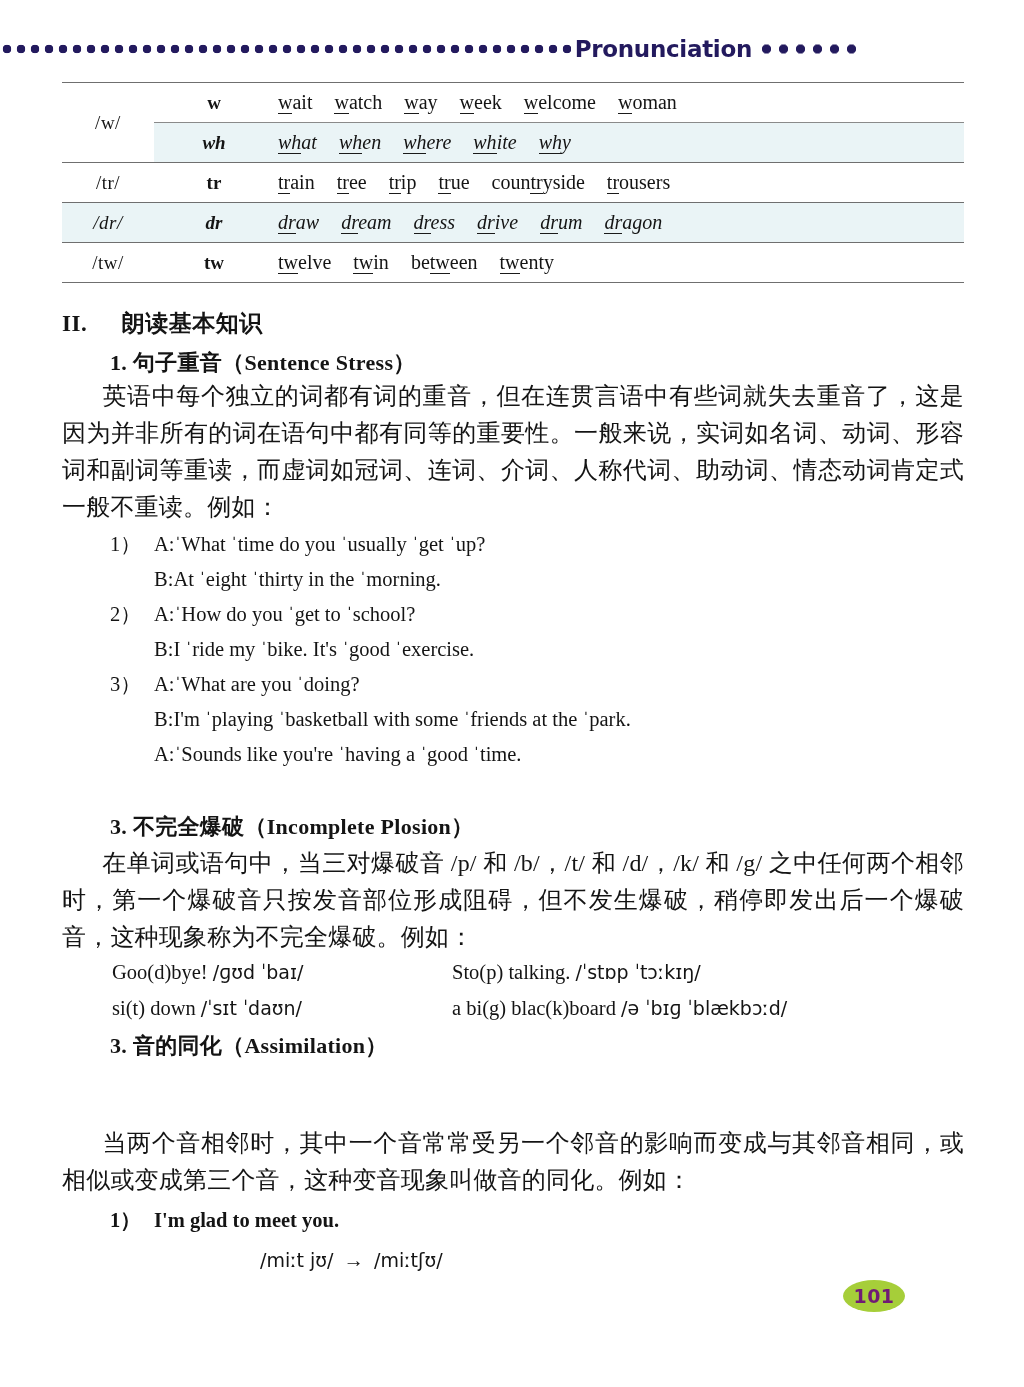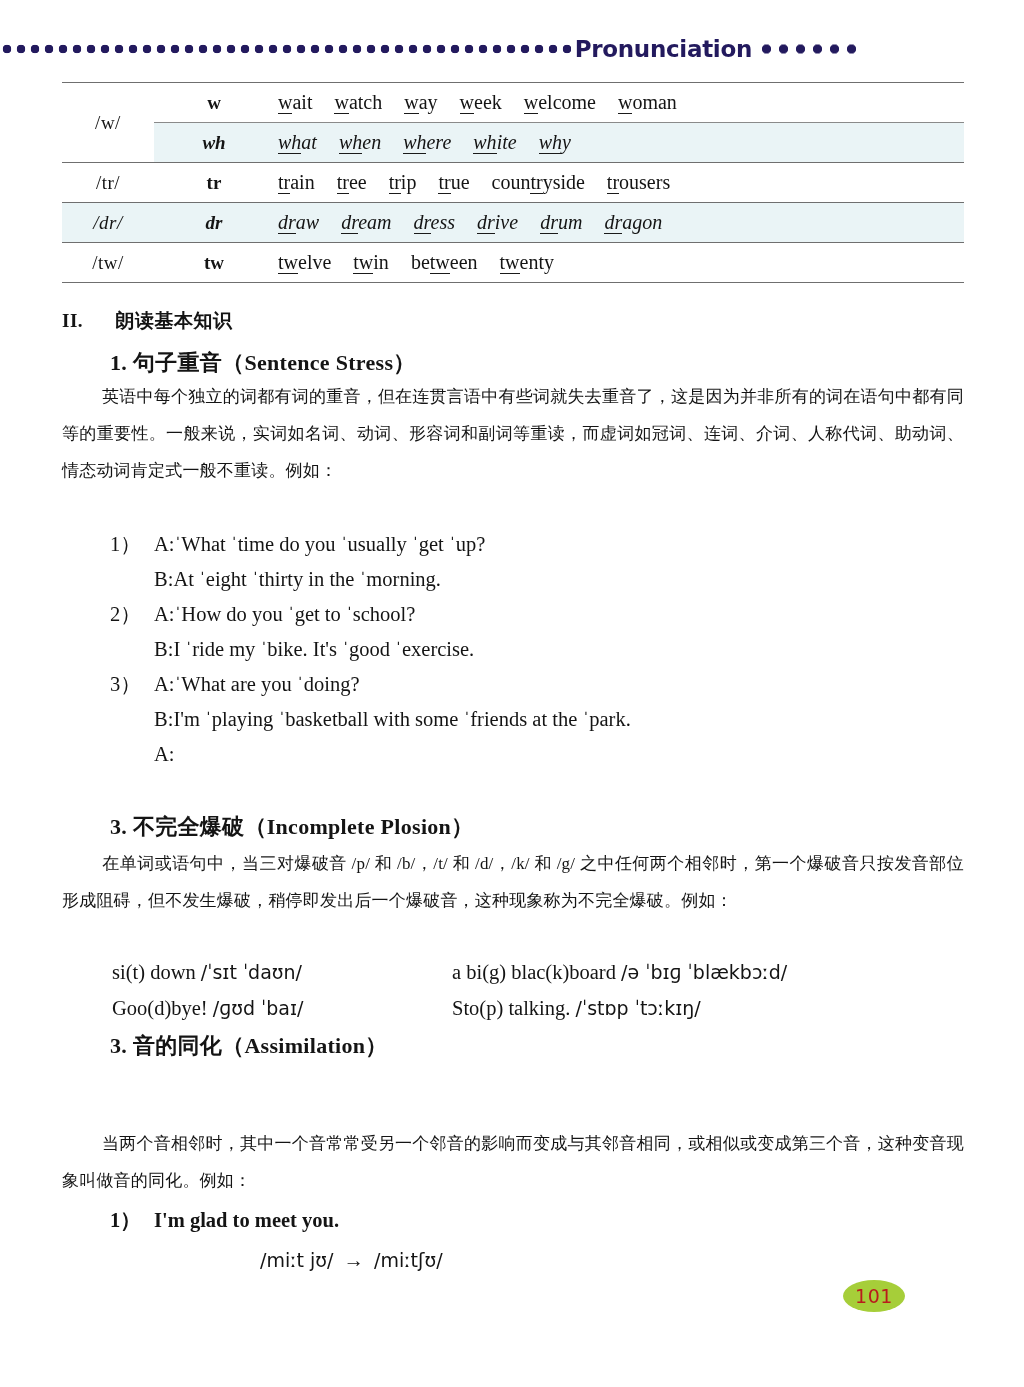--- a/index.html
+++ b/index.html
@@ -76,34 +76,34 @@
   .inner-rule { border-top: 1.2px solid #8a8a8a; }
   .wordlist { display: inline-block; }
   .wordlist .w { margin-right: 22px; white-space: nowrap; }
   .wordlist .w:last-child { margin-right: 13px; }
   .u { border-bottom: 1.4px solid #1a1a1a; }
 
   
   .sec-head {
     position: absolute;
     font-weight: bold;
-    font-size: 19px;
+    font-size: 23px;
     letter-spacing: 0.5px;
     white-space: nowrap;
   }
   .sub-head {
     position: absolute;
     font-weight: bold;
     font-size: 22px;
     letter-spacing: 0.3px;
     white-space: nowrap;
   }
   .para {
     position: absolute;
-    font-size: 17px;
+    font-size: 24px;
     line-height: 37px;
     text-align: justify;
     text-justify: inter-character;
     letter-spacing: 0.2px;
   }
   .para .indent { display: inline-block; width: 40px; }
 
   .ex-block { position: absolute; font-size: 20.5px; line-height: 35px; }
   .ex-row { display: flex; white-space: nowrap; }
   .ex-num { width: 44px; flex: 0 0 44px; }
@@ -123,23 +123,23 @@
 
   
   .page-badge {
     position: absolute;
     left: 843px;
     top: 1280px;
     width: 62px;
     height: 32px;
     border-radius: 50%;
     background: #a6ce39;
-    color: #b91c1c;
+    color: #701a75;
     font-family: "DejaVu Sans", "Liberation Sans", sans-serif;
-    font-weight: normal;
+    font-weight: bold;
     font-size: 19px;
     display: flex;
     align-items: center;
     justify-content: center;
     letter-spacing: 0.5px;
   }
 </style>
 </head>
 <body>
 
@@ -217,37 +217,38 @@
       <span>ˈWhat are you ˈdoing?</span>
     </div>
     <div class="ex-row">
       <span class="ex-blank"></span>
       <span class="ex-spk">B: </span>
       <span>I'm ˈplaying ˈbasketball with some ˈfriends at the ˈpark.</span>
     </div>
     <div class="ex-row">
       <span class="ex-blank"></span>
       <span class="ex-spk">A: </span>
+      <span>ˈSounds like you're ˈhaving a ˈgood ˈtime.</span>
     </div>
   </div>
 
 <div class="sub-head" style="left:110px; top:812px;">3. 不完全爆破（Incomplete Plosion）</div>
 
 <div class="para" style="left:62px; top:845px; width:902px;">
   <span class="indent"></span><span>在单词或语句中，当三对爆破音 /p/ 和 /b/，/t/ 和 /d/，/k/ 和 /g/ 之中任何两个相邻时，第一个爆破音只按发音部位形成阻碍，但不发生爆破，稍停即发出后一个爆破音，这种现象称为不完全爆破。例如：</span>
 </div>
 
 <div class="phon-block" id="plosion-examples" style="left:112px; top:954px;">
+    <div class="phon-row">
+      <span class="phon-left"><span>Goo(d)bye!  </span><span class="ipa">/ɡʊd ˈbaɪ/</span></span>
+      <span class="phon-right"><span>Sto(p) talking.  </span><span class="ipa">/ˈstɒp ˈtɔːkɪŋ/</span></span>
+    </div>
     <div class="phon-row">
       <span class="phon-left"><span>si(t) down  </span><span class="ipa">/ˈsɪt ˈdaʊn/</span></span>
       <span class="phon-right"><span>a bi(g) blac(k)board  </span><span class="ipa">/ə ˈbɪɡ ˈblækbɔːd/</span></span>
-    </div>
-    <div class="phon-row">
-      <span class="phon-left"><span>Goo(d)bye!  </span><span class="ipa">/ɡʊd ˈbaɪ/</span></span>
-      <span class="phon-right"><span>Sto(p) talking.  </span><span class="ipa">/ˈstɒp ˈtɔːkɪŋ/</span></span>
     </div>
   </div>
 
 <div class="sub-head" style="left:110px; top:1031px;">3. 音的同化（Assimilation）</div>
 
 <div class="para" style="left:62px; top:1125px; width:902px;">
   <span class="indent"></span><span>当两个音相邻时，其中一个音常常受另一个邻音的影响而变成与其邻音相同，或相似或变成第三个音，这种变音现象叫做音的同化。例如：</span>
 </div>
 
 <div class="assim-block" id="assim-examples" style="left:110px; top:1200px;">

